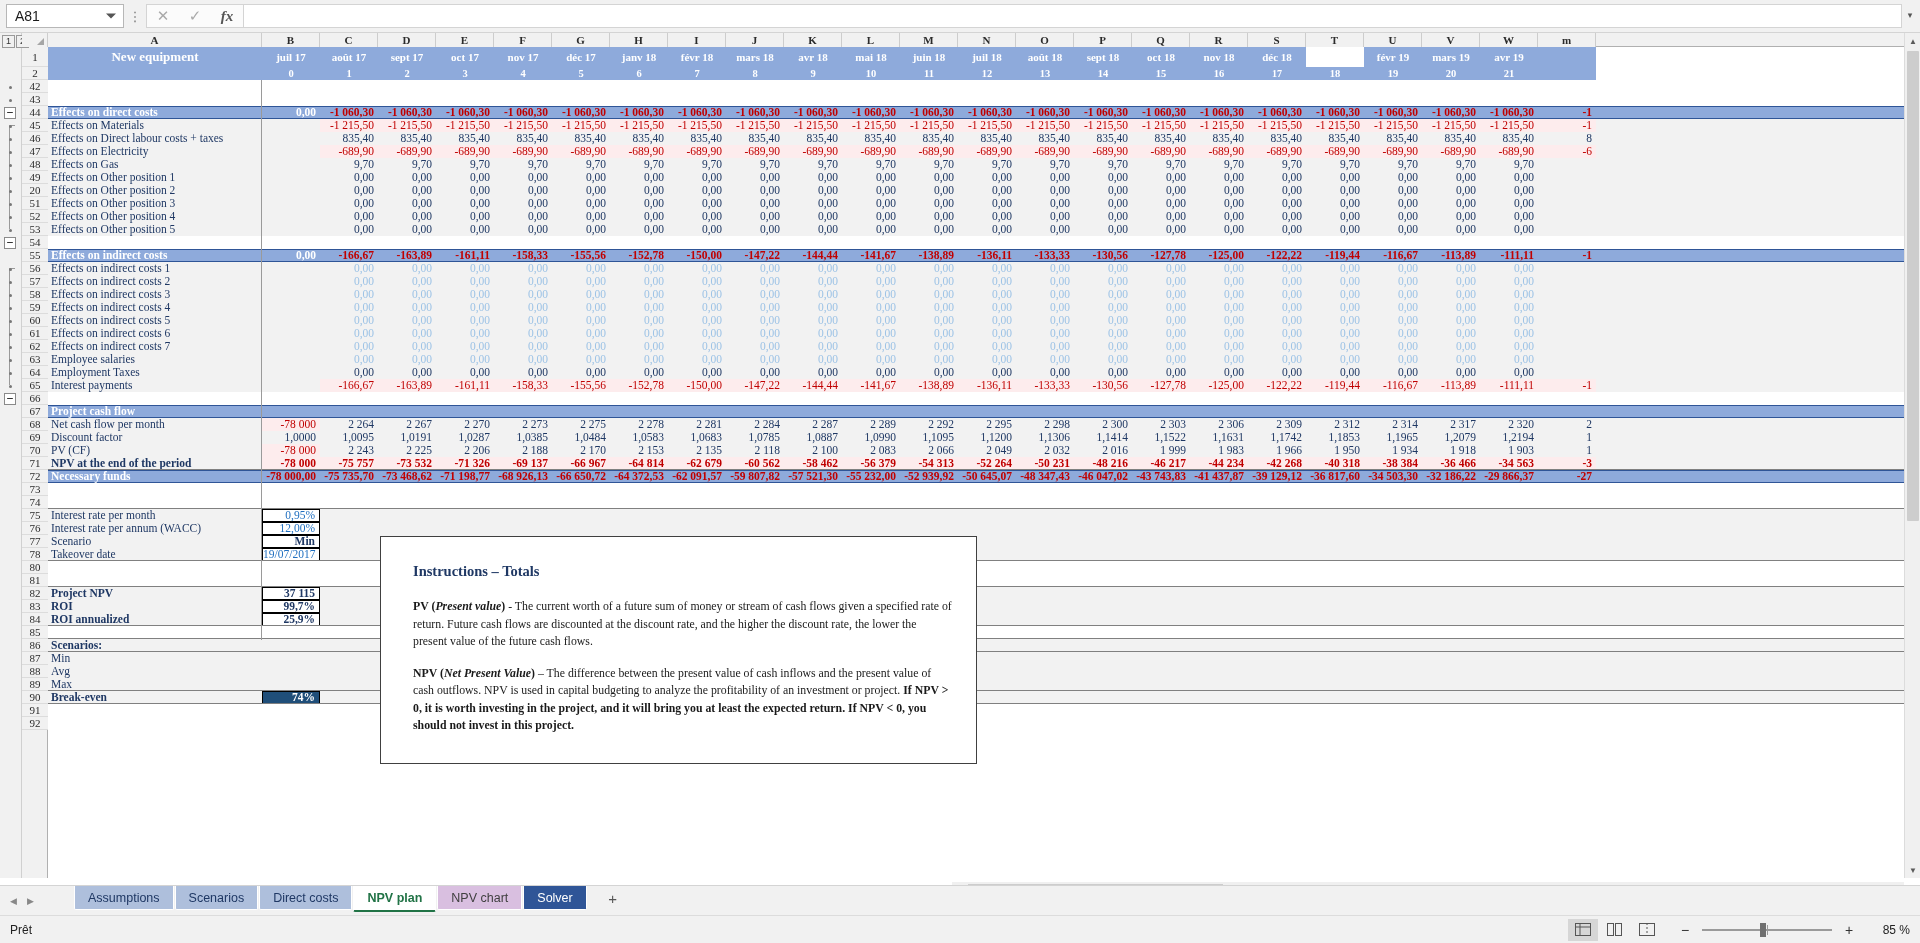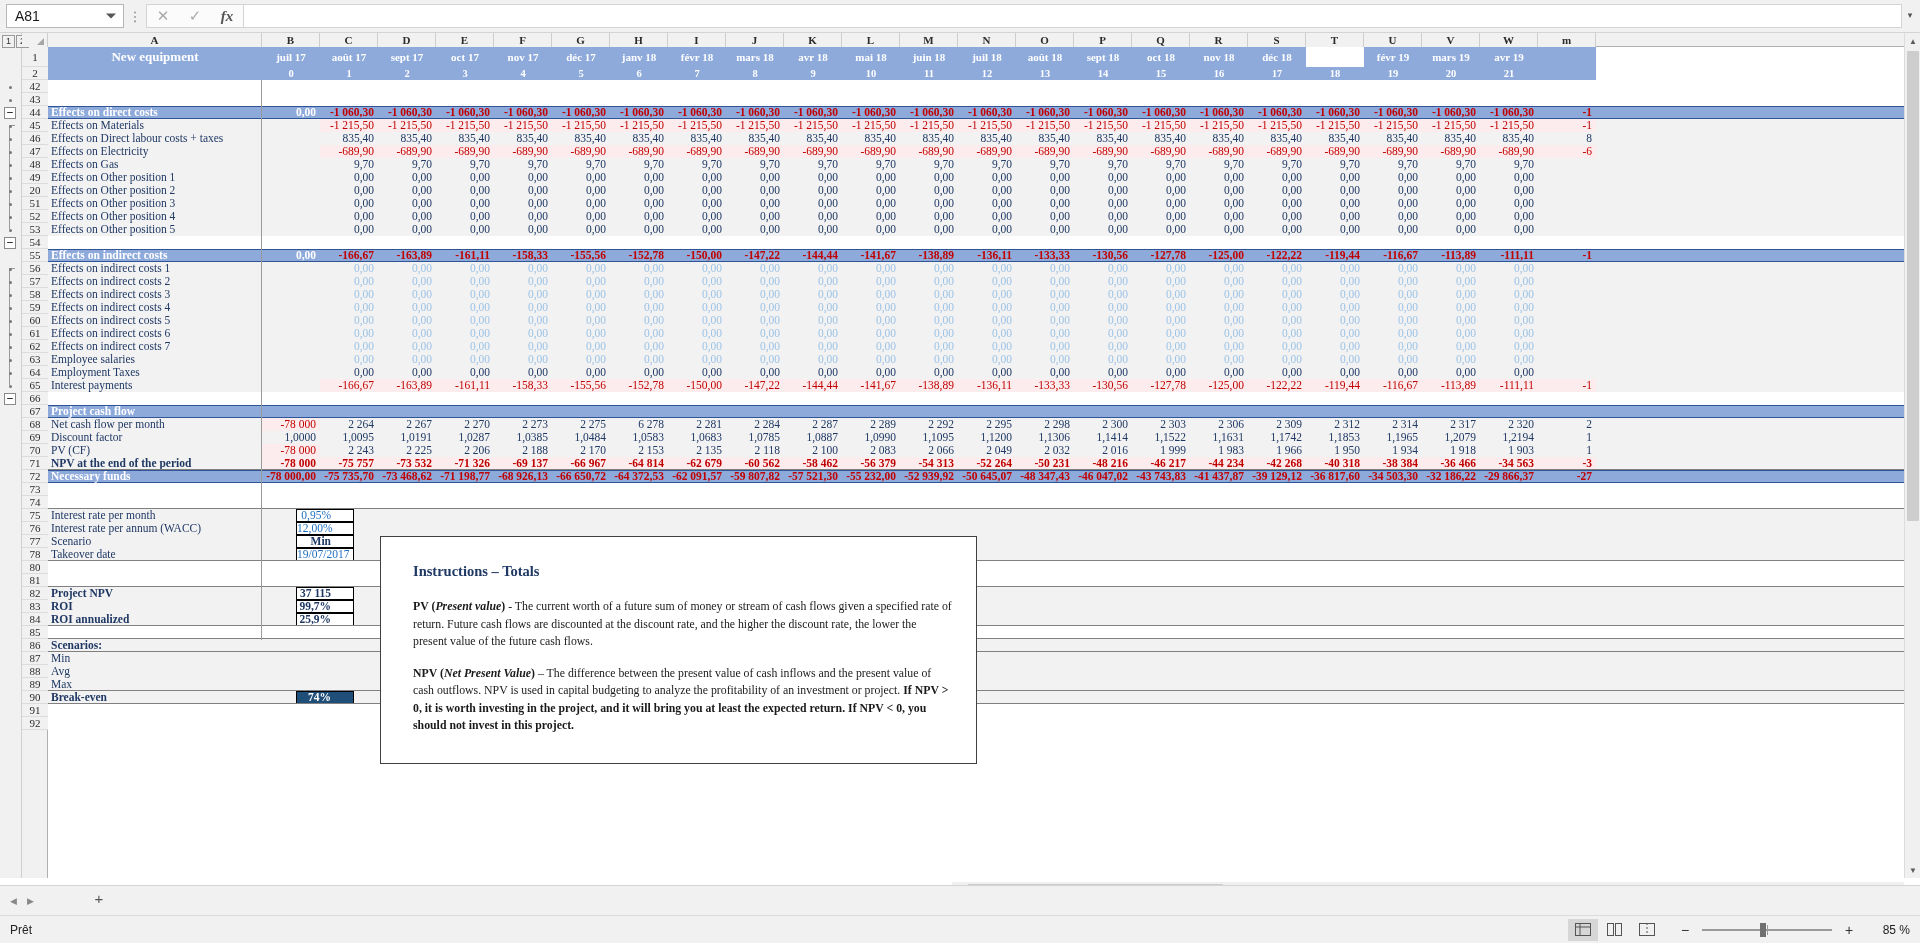--- a/index.html
+++ b/index.html
@@ -195,24 +195,23 @@
   .hsep {
     position:absolute; height:1px; background:#808080;
   }
 
   
   .valbox {
     position: absolute;
     border: 1px solid #000000;
     background: #ffffff;
     font-size: 11.5px; line-height: 13px;
-    text-align: right; padding-right: 22px;
+    text-align: right; padding-right: 4px;
     font-family: "Liberation Serif", serif;
     color: #1f3864;
-    margin-left: 34px;
   }
   .valbox.bluefill { background:#1f4e79; color:#ffffff; font-weight:bold; }
 
   
   .instructions {
     position: absolute;
     left: 380px; top: 503px;
     width: 597px; height: 228px;
     background: #ffffff;
     border: 1px solid #404040;
@@ -1096,21 +1095,21 @@
         <div style="position: absolute; left: 0px; top: 358px; width: 1872px; height: 13px; background: rgb(142, 170, 219); border-top: 1px solid rgb(47, 85, 151); border-bottom: 1px solid rgb(47, 85, 151);"></div>
         <div class="cell lbl band bold" style="left: 0px; top: 358px; width: 214px; height: 13px; line-height: 13px; background: transparent; border: none; color: rgb(255, 255, 255);">Project cash flow</div>
         <div style="position: absolute; left: 0px; top: 371px; width: 1872px; height: 13px; background: rgb(242, 242, 242);"></div>
         <div class="cell lbl" style="left: 0px; top: 371px; width: 214px; height: 13px; line-height: 13px;">Net cash flow per month</div>
         <div class="cell num neg" style="left: 214px; top: 371px; width: 58px; height: 13px; line-height: 13px;">-78 000</div>
         <div class="cell num pos" style="left: 272px; top: 371px; width: 58px; height: 13px; line-height: 13px;">2 264</div>
         <div class="cell num pos" style="left: 330px; top: 371px; width: 58px; height: 13px; line-height: 13px;">2 267</div>
         <div class="cell num pos" style="left: 388px; top: 371px; width: 58px; height: 13px; line-height: 13px;">2 270</div>
         <div class="cell num pos" style="left: 446px; top: 371px; width: 58px; height: 13px; line-height: 13px;">2 273</div>
         <div class="cell num pos" style="left: 504px; top: 371px; width: 58px; height: 13px; line-height: 13px;">2 275</div>
-        <div class="cell num pos" style="left: 562px; top: 371px; width: 58px; height: 13px; line-height: 13px;">6 278</div>
+        <div class="cell num pos" style="left: 562px; top: 371px; width: 58px; height: 13px; line-height: 13px;">2 278</div>
         <div class="cell num pos" style="left: 620px; top: 371px; width: 58px; height: 13px; line-height: 13px;">2 281</div>
         <div class="cell num pos" style="left: 678px; top: 371px; width: 58px; height: 13px; line-height: 13px;">2 284</div>
         <div class="cell num pos" style="left: 736px; top: 371px; width: 58px; height: 13px; line-height: 13px;">2 287</div>
         <div class="cell num pos" style="left: 794px; top: 371px; width: 58px; height: 13px; line-height: 13px;">2 289</div>
         <div class="cell num pos" style="left: 852px; top: 371px; width: 58px; height: 13px; line-height: 13px;">2 292</div>
         <div class="cell num pos" style="left: 910px; top: 371px; width: 58px; height: 13px; line-height: 13px;">2 295</div>
         <div class="cell num pos" style="left: 968px; top: 371px; width: 58px; height: 13px; line-height: 13px;">2 298</div>
         <div class="cell num pos" style="left: 1026px; top: 371px; width: 58px; height: 13px; line-height: 13px;">2 300</div>
         <div class="cell num pos" style="left: 1084px; top: 371px; width: 58px; height: 13px; line-height: 13px;">2 303</div>
         <div class="cell num pos" style="left: 1142px; top: 371px; width: 58px; height: 13px; line-height: 13px;">2 306</div>
@@ -1302,20 +1301,28 @@
     <div class="hs-thumb"></div>
   </div>
   <div class="hs-right">▶</div>
 </div>
 
 <div class="tabbar">
   <div class="tab-nav">
     <span>◀</span>
     <span>▶</span>
   </div>
+  <div id="tabs" style="display:flex;align-items:flex-start;">
+      <div class="tab">Assumptions</div>
+      <div class="tab">Scenarios</div>
+      <div class="tab">Direct costs</div>
+      <div class="tab active">NPV plan</div>
+      <div class="tab purple">NPV chart</div>
+      <div class="tab navy">Solver</div>
+    </div>
   <div class="tab-add">+</div>
 </div>
 
 <div class="statusbar">
   <div class="st-ready">Prêt</div>
   <div class="st-right">
     <div class="viewbtn active">
       <svg width="16" height="13" viewBox="0 0 16 13">
           <rect x="0.5" y="0.5" width="15" height="12" fill="none" stroke="#555"></rect>
           <line x1="0" y1="4" x2="16" y2="4" stroke="#555"></line>

